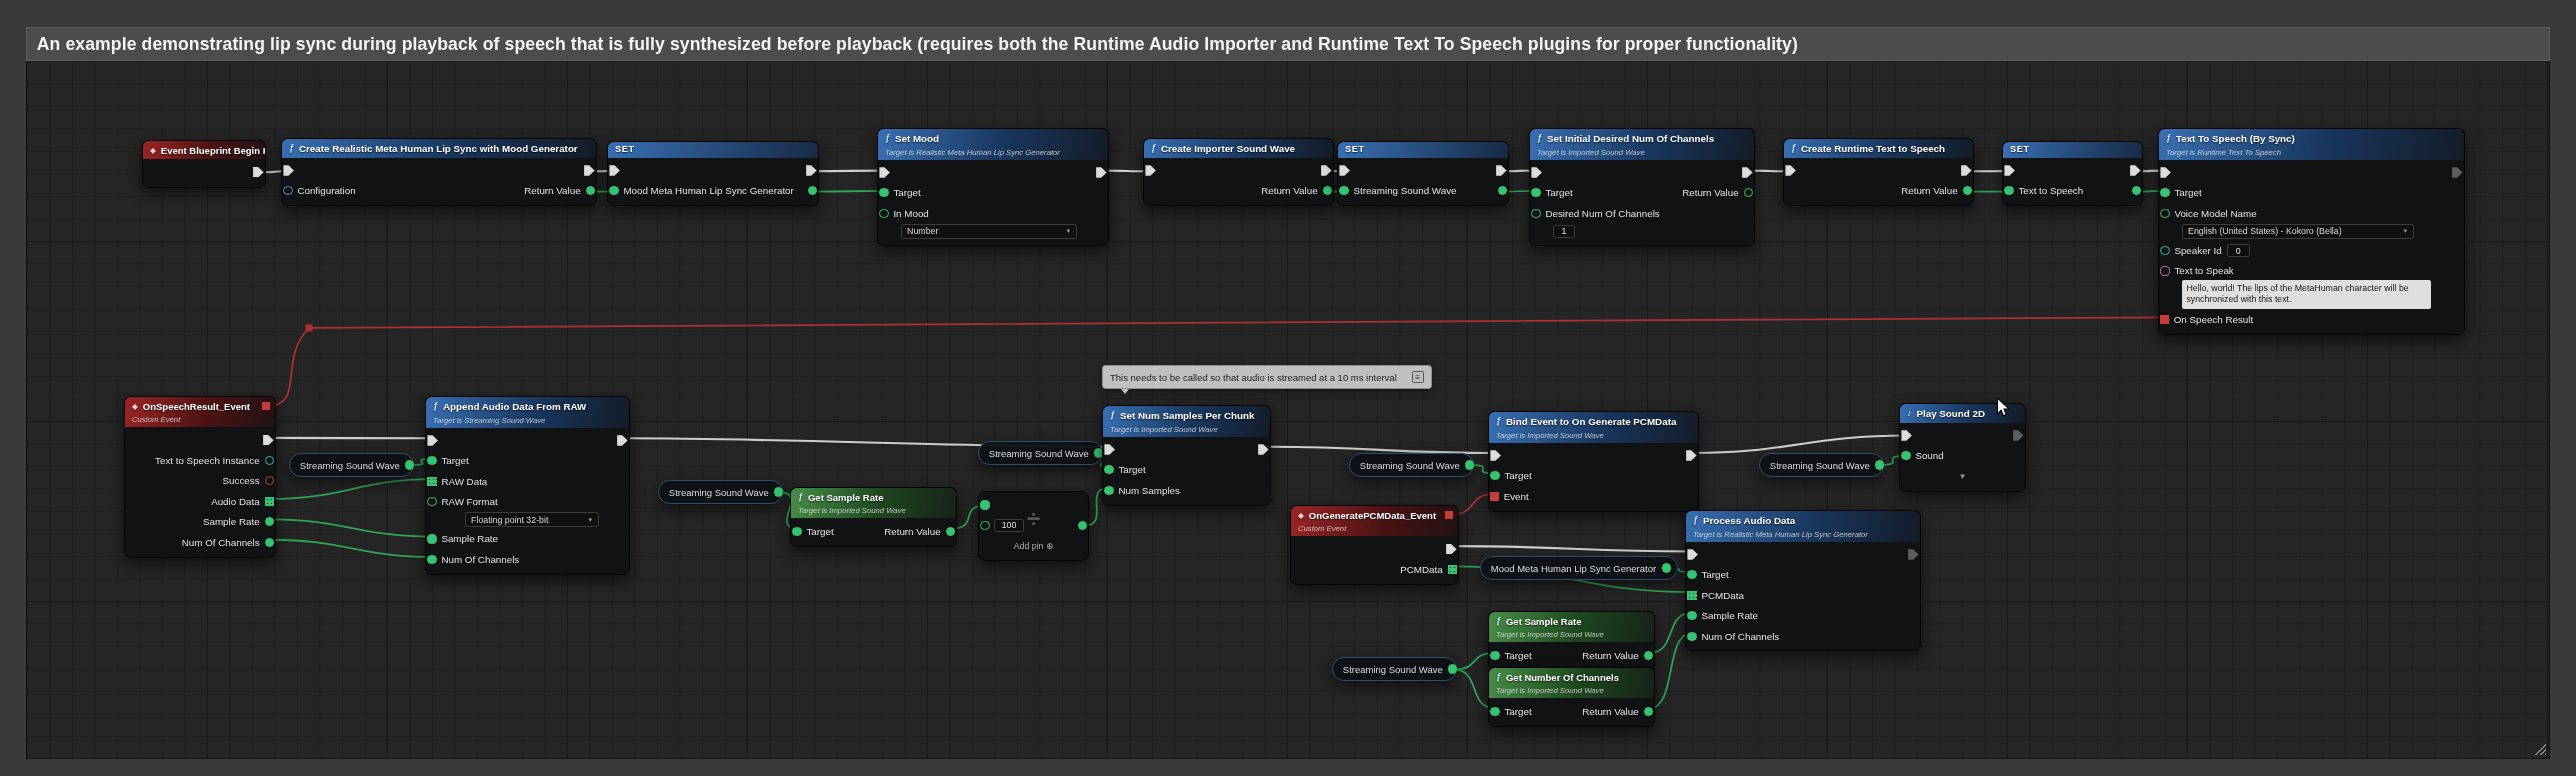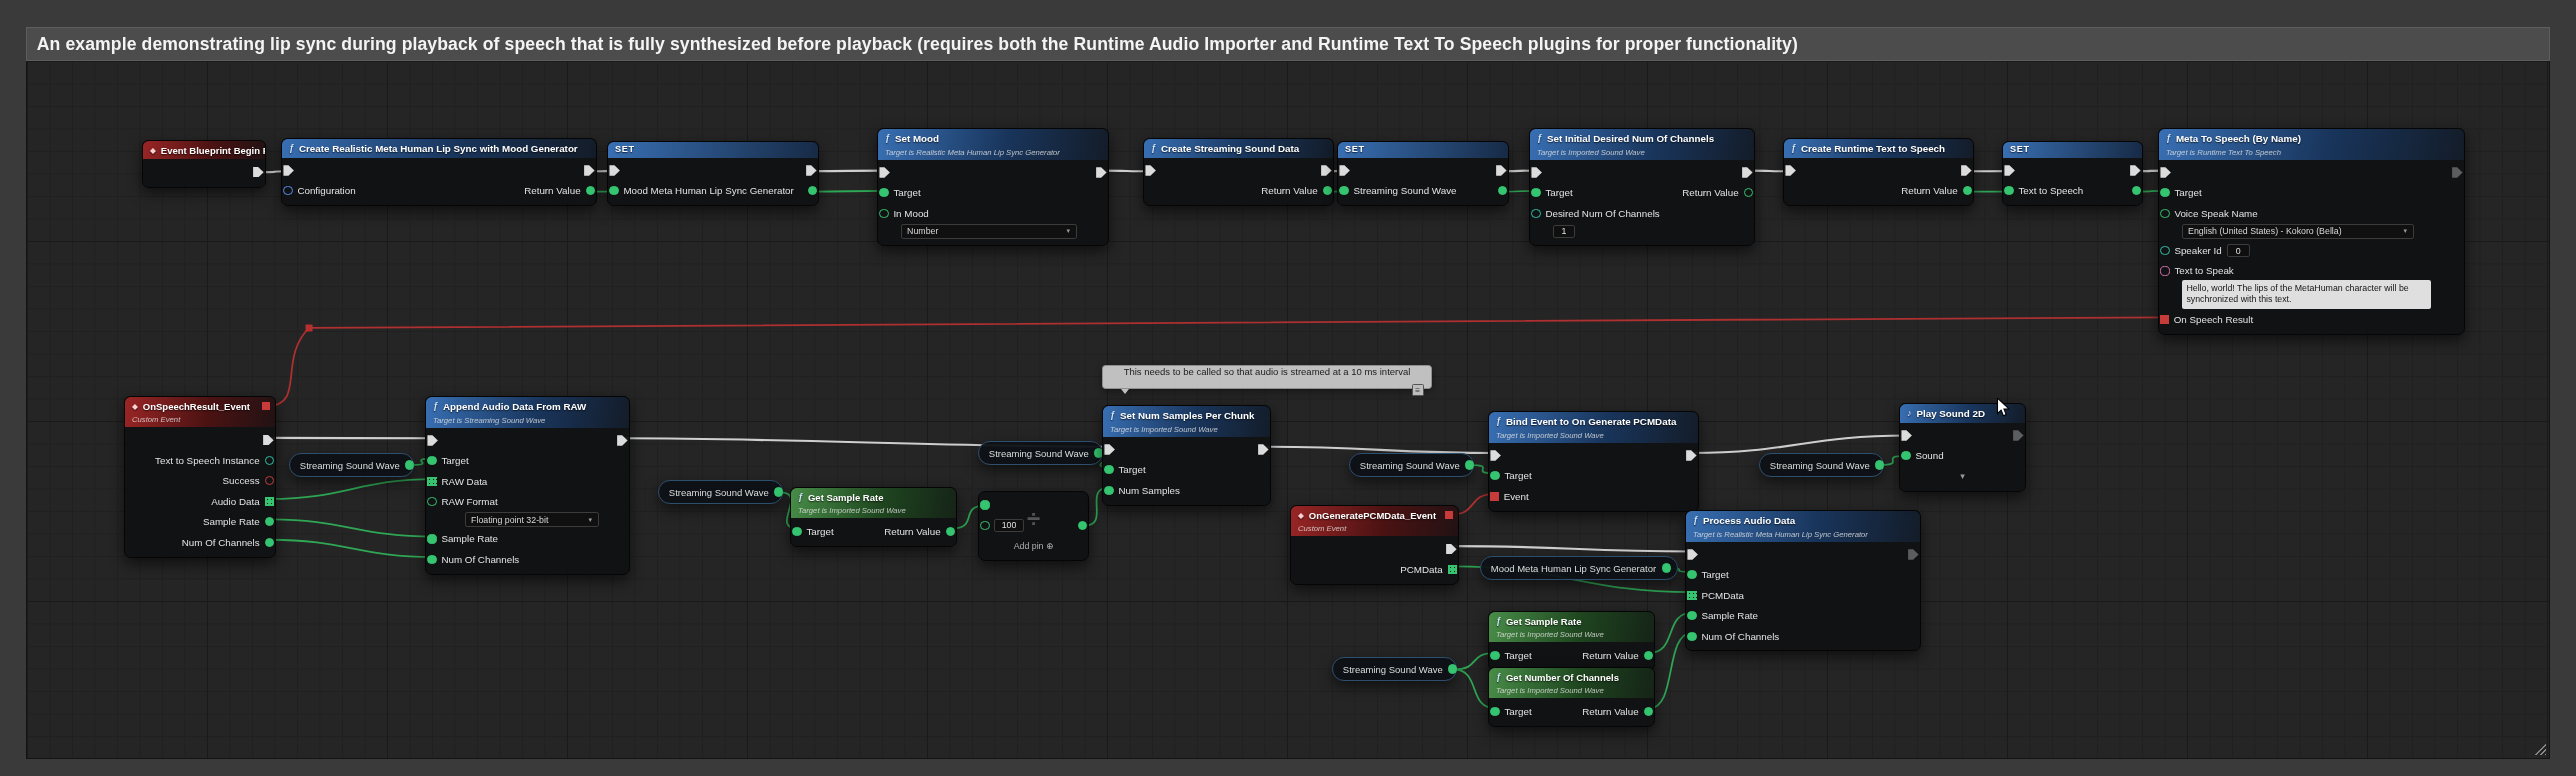--- a/index.html
+++ b/index.html
@@ -229,21 +229,21 @@
             <span>Number</span>
             <span class="chev">▾</span>
           </div>
         </div>
       </div>
     </div>
     <div class="node k-fn" style="left: 1116px; top: 77px; width: 191px;">
       <div class="hdr">
         <div class="t1">
           <span class="hic">ƒ</span>
-          <span>Create Streaming Sound Data</span>
+          <span>Create Importer Sound Wave</span>
         </div>
       </div>
       <div class="body">
         <div class="row">
           <span class="pin exec"></span>
           <span class="sp"></span>
           <span class="pin exec"></span>
         </div>
         <div class="row">
           <span class="sp"></span>
@@ -339,37 +339,37 @@
           <span class="plbl">Text to Speech</span>
           <span class="sp"></span>
           <span class="pin dot" style="border-color: rgb(53, 196, 111); background: rgb(53, 196, 111);"></span>
         </div>
       </div>
     </div>
     <div class="node k-fn" style="left: 2131px; top: 67px; width: 307px;">
       <div class="hdr">
         <div class="t1">
           <span class="hic">ƒ</span>
-          <span>Meta To Speech (By Name)</span>
+          <span>Text To Speech (By Sync)</span>
         </div>
         <div class="t2">Target is Runtime Text To Speech</div>
       </div>
       <div class="body">
         <div class="row">
           <span class="pin exec"></span>
           <span class="sp"></span>
           <span class="pin exec dim"></span>
         </div>
         <div class="row">
           <span class="pin dot" style="border-color: rgb(53, 196, 111); background: rgb(53, 196, 111);"></span>
           <span class="plbl">Target</span>
         </div>
         <div class="row">
           <span class="pin dot" style="border-color: rgb(53, 196, 111);"></span>
-          <span class="plbl">Voice Speak Name</span>
+          <span class="plbl">Voice Model Name</span>
         </div>
         <div class="row wrow">
           <div class="dd" style="width: 232px;">
             <span>English (United States) - Kokoro (Bella)</span>
             <span class="chev">▾</span>
           </div>
         </div>
         <div class="row">
           <span class="pin dot" style="border-color: rgb(47, 191, 169);"></span>
           <span class="plbl">Speaker Id</span>
@@ -535,21 +535,21 @@
         <div class="row">
           <span class="pin dot" style="border-color: rgb(53, 196, 111); background: rgb(53, 196, 111);"></span>
           <span class="plbl">Target</span>
         </div>
         <div class="row">
           <span class="pin dot" style="border-color: rgb(53, 196, 111); background: rgb(53, 196, 111);"></span>
           <span class="plbl">Num Samples</span>
         </div>
       </div>
     </div>
-    <div class="node k-bubble" style="left: 1075px; top: 304px; width: 330px; flex-direction: column;">
+    <div class="node k-bubble" style="left: 1075px; top: 304px; width: 330px;">
       <span>This needs to be called so that audio is streamed at a 10 ms interval</span>
       <span class="bubic">≡</span>
     </div>
     <div class="node k-get" style="left: 1322px; top: 392px; width: 125px;">
       <span class="getlbl">Streaming Sound Wave</span>
       <span class="pin dot" style="border-color: rgb(53, 196, 111); background: rgb(53, 196, 111);"></span>
     </div>
     <div class="node k-fn" style="left: 1461px; top: 350px; width: 211px;">
       <div class="hdr">
         <div class="t1">

